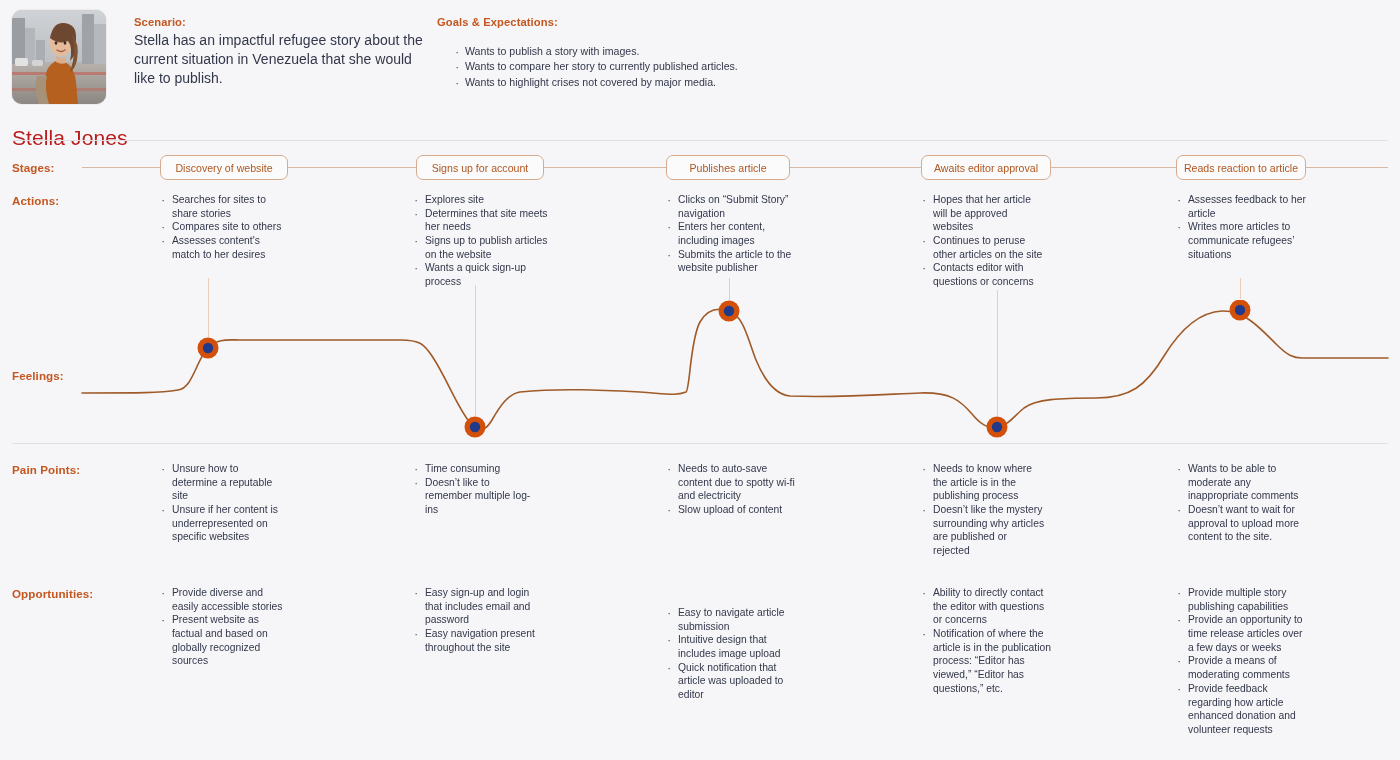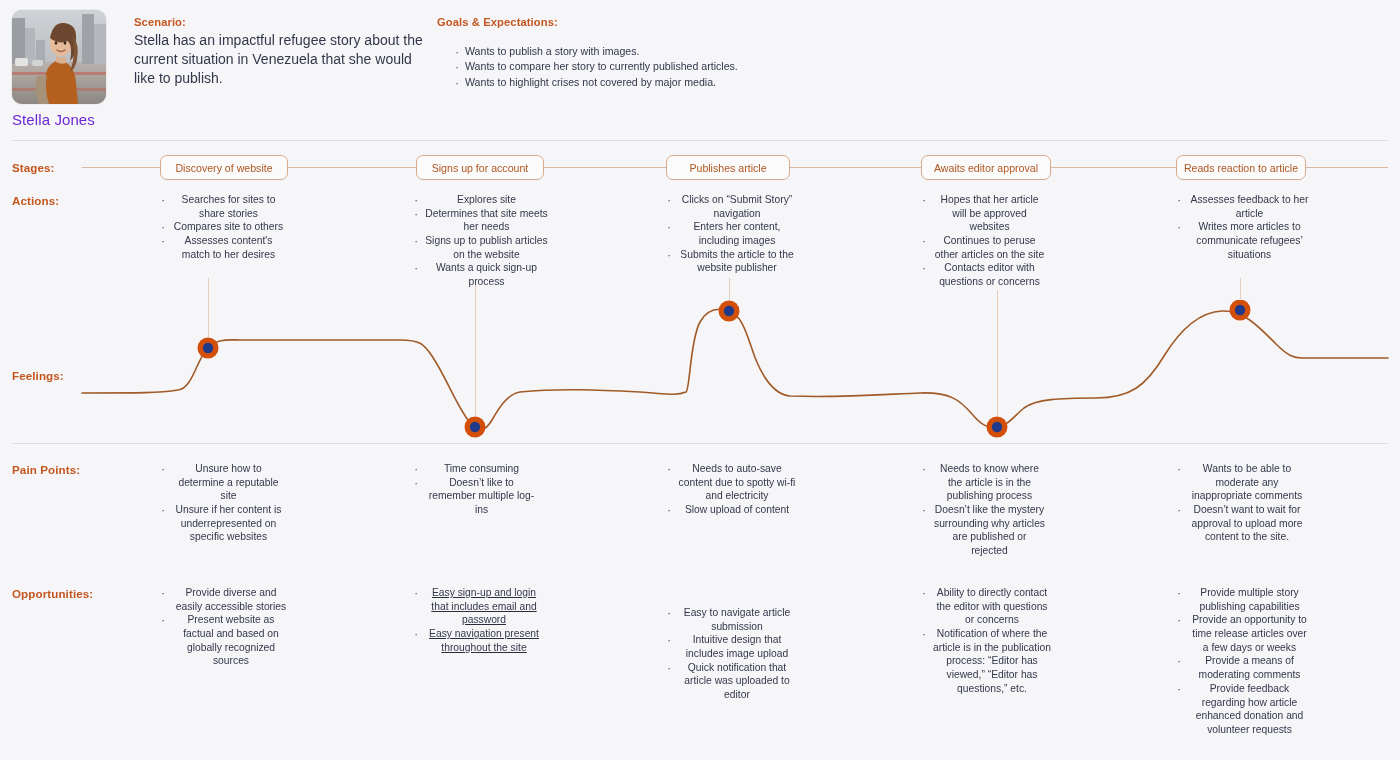--- a/index.html
+++ b/index.html
@@ -27,23 +27,23 @@
     width: 94px;
     height: 94px;
     border-radius: 10px;
     overflow: hidden;
     background: #c9c4bd;
     position: relative;
     box-shadow: 0 0 0 1px rgba(0,0,0,.04);
   }
   .persona-photo svg { display: block; width: 100%; height: 100%; }
   .persona-name {
-    margin-top: 7px;
-    font-size: 15px;
-    color: #6d28d9;
+    margin-top: 22px;
+    font-size: 21px;
+    color: #b91c1c;
     letter-spacing: .1px;
     white-space: nowrap;
   }
 
   .scenario-block {
     position: absolute;
     left: 134px;
     top: 16px;
     width: 290px;
   }
@@ -133,21 +133,20 @@
     justify-content: center;
     padding: 0 10px;
     box-sizing: border-box;
     white-space: nowrap;
   }
 
   
   .col {
     position: absolute;
     width: 200px;
-    text-align: center;
   }
   ul.bullets {
     margin: 0; padding: 0; list-style: none;
   }
   ul.bullets li {
     font-size: 10.3px;
     line-height: 1.33;
     color: #33374a;
     padding-left: 12px;
     position: relative;
@@ -331,21 +330,21 @@
       </ul>
     </div>
   </div>
 <div id="opportunities-row">
     <div class="col" style="left: 160px; top: 586px; width: 130px;">
       <ul class="bullets">
         <li>Provide diverse and easily accessible stories</li>
         <li>Present website as factual and based on globally recognized sources</li>
       </ul>
     </div>
-    <div class="col" style="left: 413px; top: 586px; width: 130px; text-decoration: underline;">
+    <div class="col" style="left: 413px; top: 586px; width: 130px;">
       <ul class="bullets">
         <li>Easy sign-up and login that includes email and password</li>
         <li>Easy navigation present throughout the site</li>
       </ul>
     </div>
     <div class="col" style="left: 666px; top: 586px; width: 130px; margin-top: 20px;">
       <ul class="bullets">
         <li>Easy to navigate article submission</li>
         <li>Intuitive design that includes image upload</li>
         <li>Quick notification that article was uploaded to editor</li>

